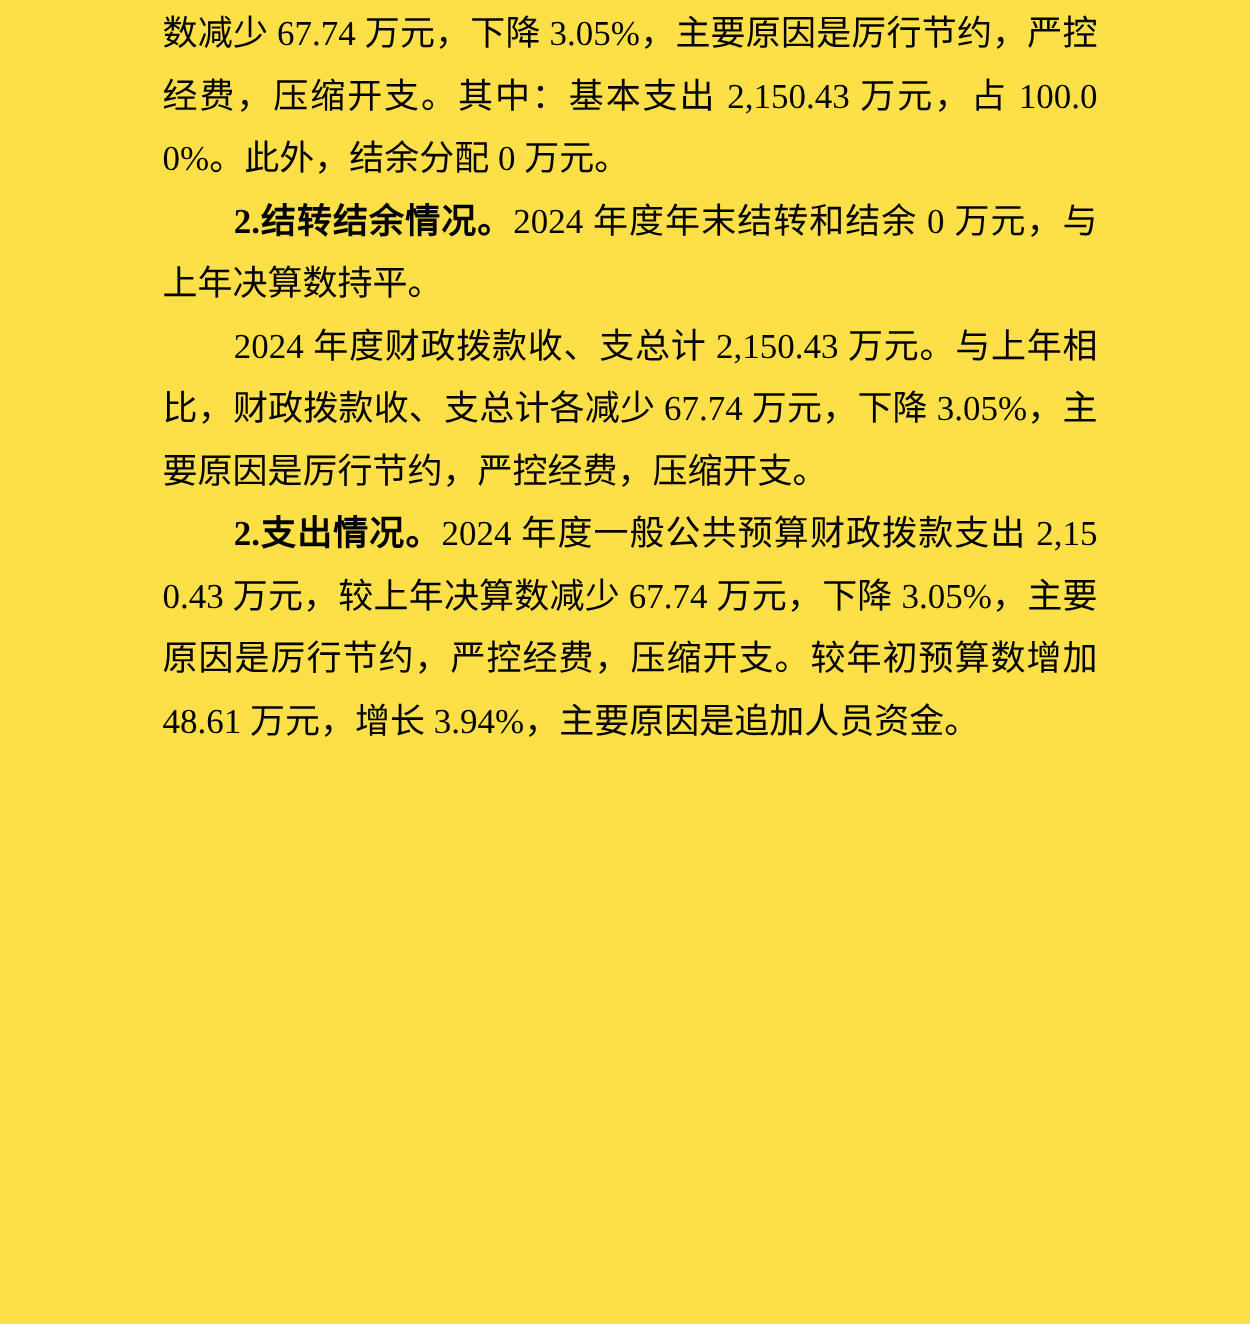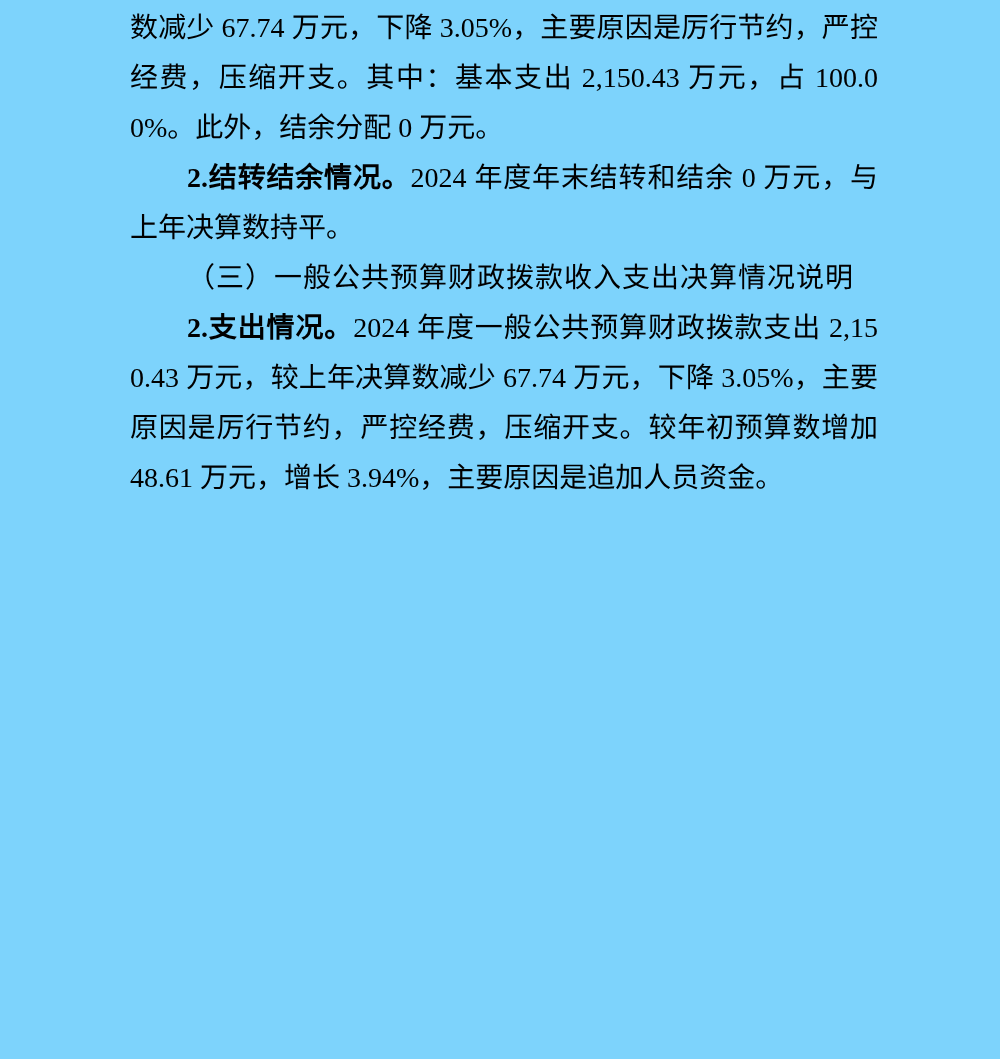--- a/index.html
+++ b/index.html
@@ -12,21 +12,21 @@
     height: 1059px;
     background: #ffffff;
     color: #000000;
     font-family: "Liberation Serif", "DejaVu Serif", serif;
     overflow: hidden;
   }
   .page {
     box-sizing: border-box;
     width: 1000px;
     height: 1059px;
-    background: #7dd3fc;
+    background: #fde047;
     padding: 3px 122px 0 130px;
     overflow: hidden;
   }
   .doc p {
     margin: 0;
     font-size: 28px;
     line-height: 50px;
     text-align: justify;
     word-break: break-all;
   }
@@ -40,16 +40,16 @@
     font-weight: bold;
   }
 </style>
 </head>
 <body>
 
 <div class="page">
   <div class="doc" id="doc-body" style="color: rgb(0, 0, 0);">
       <p class="body"><span>数减少 67.74 万元，下降 3.05%，主要原因是厉行节约，严控经费，压缩开支。其中：基本支出 2,150.43 万元，占 100.00%。此外，结余分配 0 万元。</span></p>
       <p class="body indent"><span class="run-bold">2.结转结余情况。</span><span>2024 年度年末结转和结余 0 万元，与上年决算数持平。</span></p>
-      <p class="heading-kaiti indent"><span>（三）一般公共预算财政拨款收入支出决算情况说明</span></p>
+      <p class="body indent"><span>2024 年度财政拨款收、支总计 2,150.43 万元。与上年相比，财政拨款收、支总计各减少 67.74 万元，下降 3.05%，主要原因是厉行节约，严控经费，压缩开支。</span></p>
       <p class="body indent"><span class="run-bold">2.支出情况。</span><span>2024 年度一般公共预算财政拨款支出 2,150.43 万元，较上年决算数减少 67.74 万元，下降 3.05%，主要原因是厉行节约，严控经费，压缩开支。较年初预算数增加 48.61 万元，增长 3.94%，主要原因是追加人员资金。</span></p>
     </div>
 </div>
 
 </body></html>

